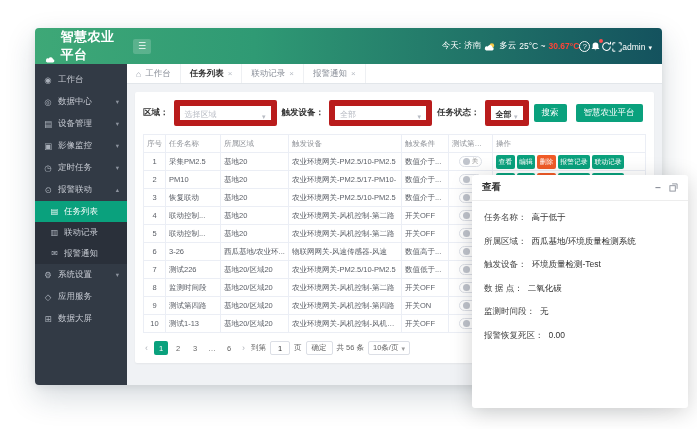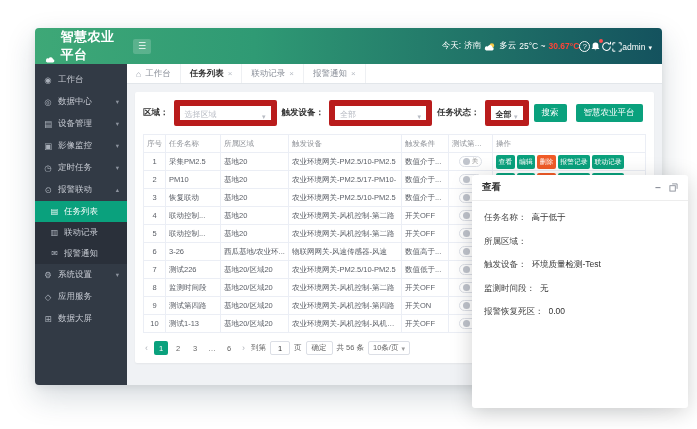--- a/index.html
+++ b/index.html
@@ -559,28 +559,33 @@
     </div>
     <div class="modal-body">
 
         <div class="mrow">
           <span class="mlabel">任务名称：</span>
           <span class="mvalue">高于低于</span>
         </div>
 
         <div class="mrow">
           <span class="mlabel">所属区域：</span>
+          <span class="mvalue">西瓜基地/环境质量检测系统</span>
         </div>
 
         <div class="mrow">
           <span class="mlabel">触发设备：</span>
           <span class="mvalue">环境质量检测-Test</span>
         </div>
 
 
+        <div class="mrow">
+          <span class="mlabel">数 据 点：</span>
+          <span class="mvalue">二氧化碳</span>
+        </div>
 
         <div class="mrow">
           <span class="mlabel">监测时间段：</span>
           <span class="mvalue">无</span>
         </div>
 
 
         <div class="mrow">
           <span class="mlabel">报警恢复死区：</span>
           <span class="mvalue">0.00</span>

